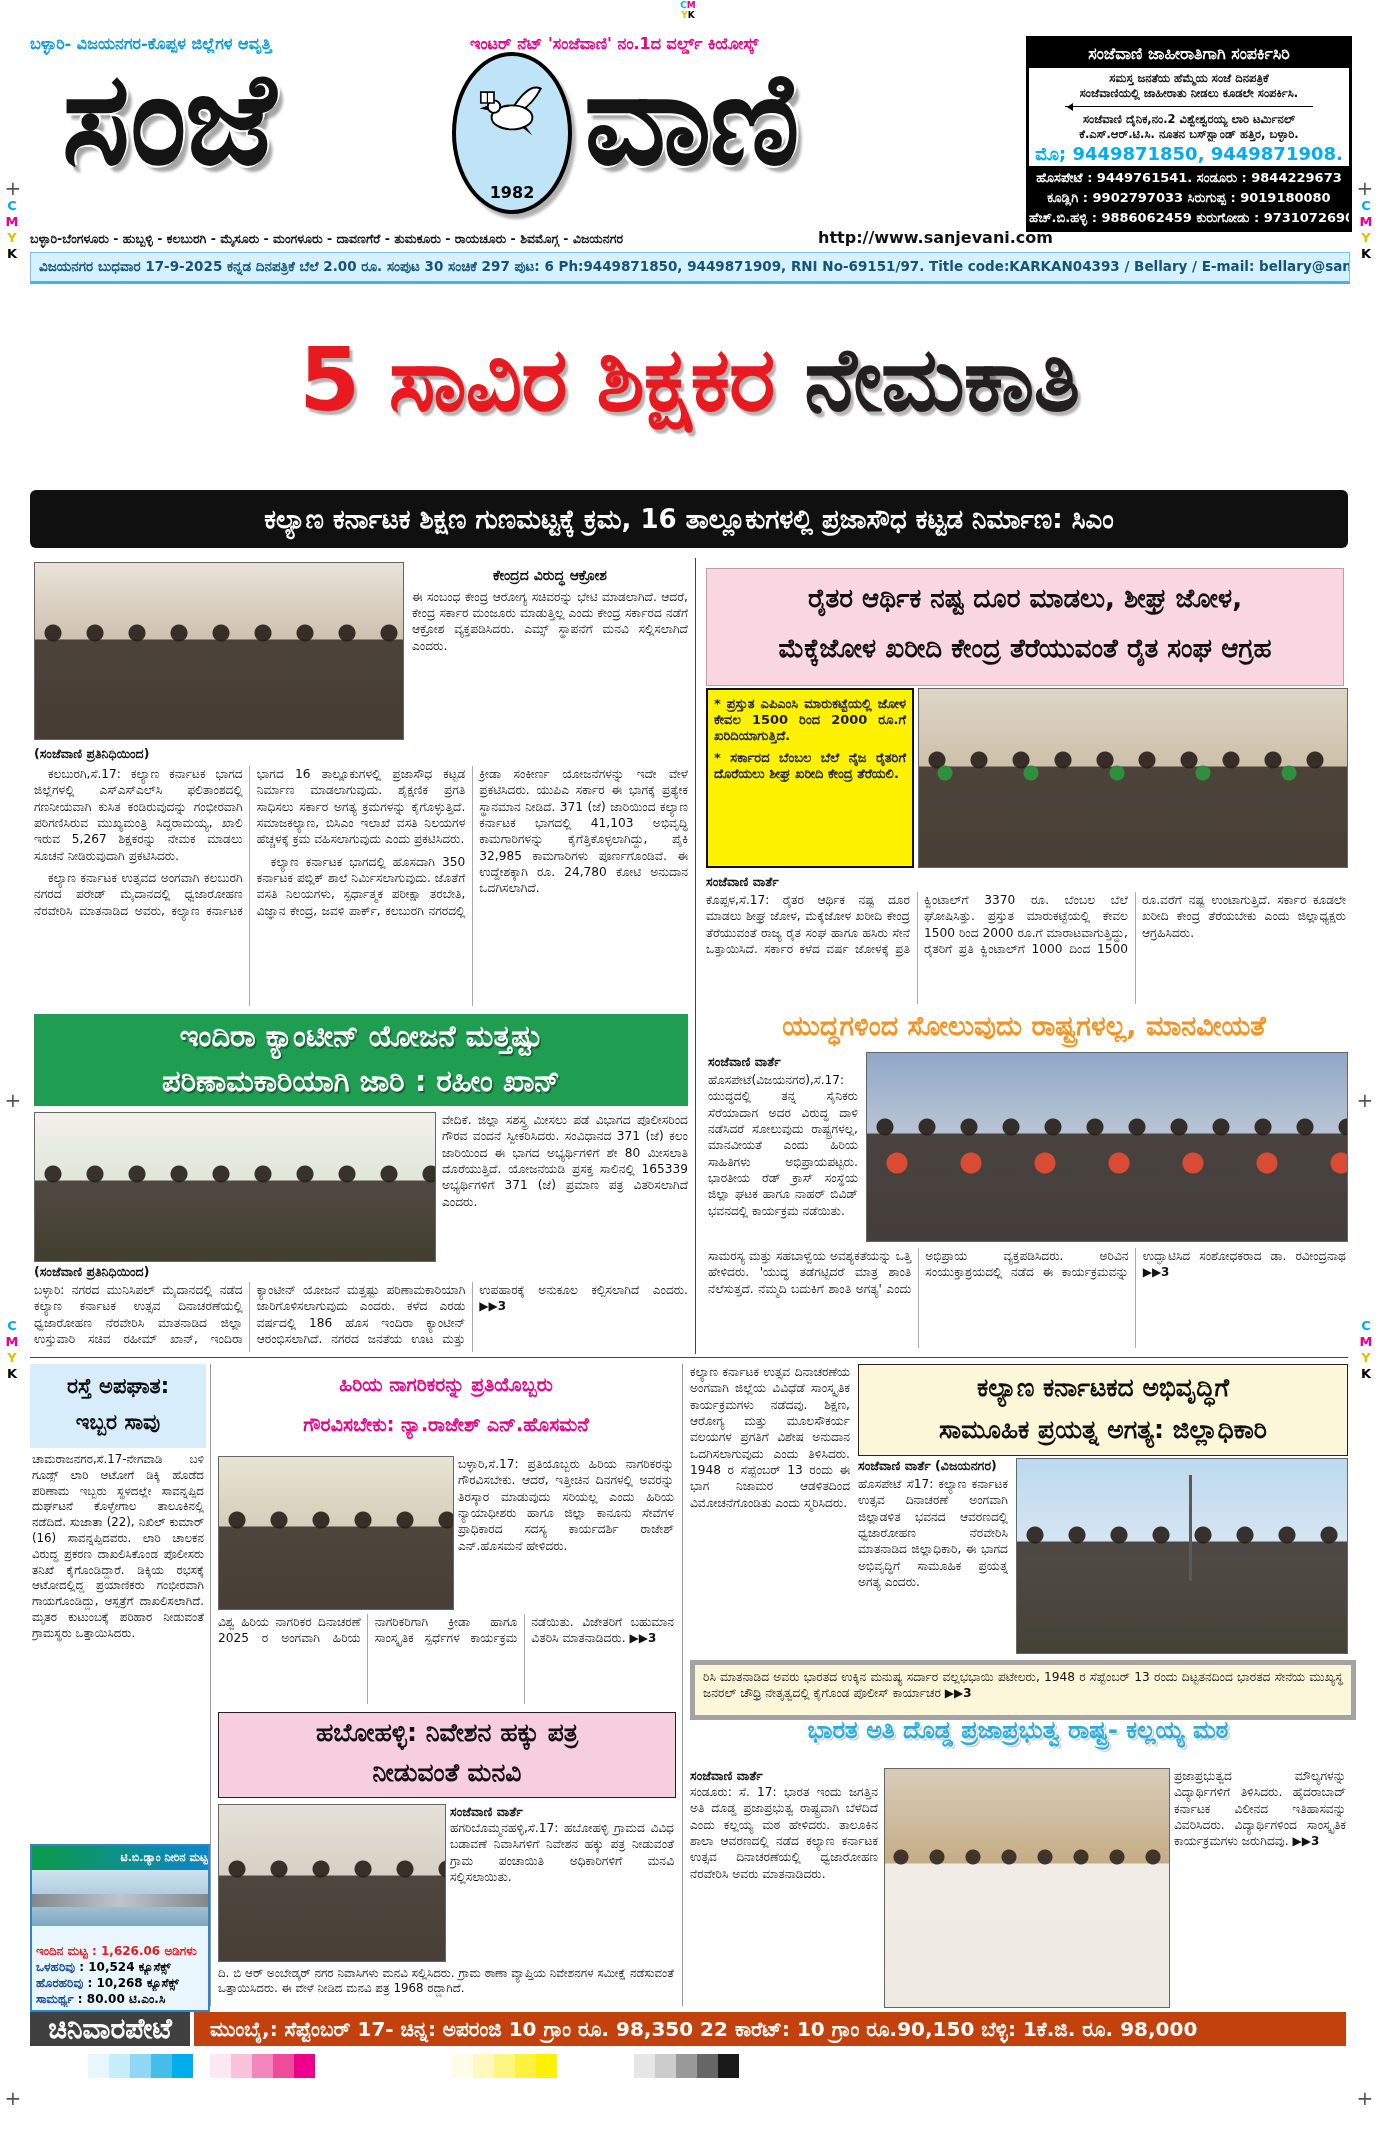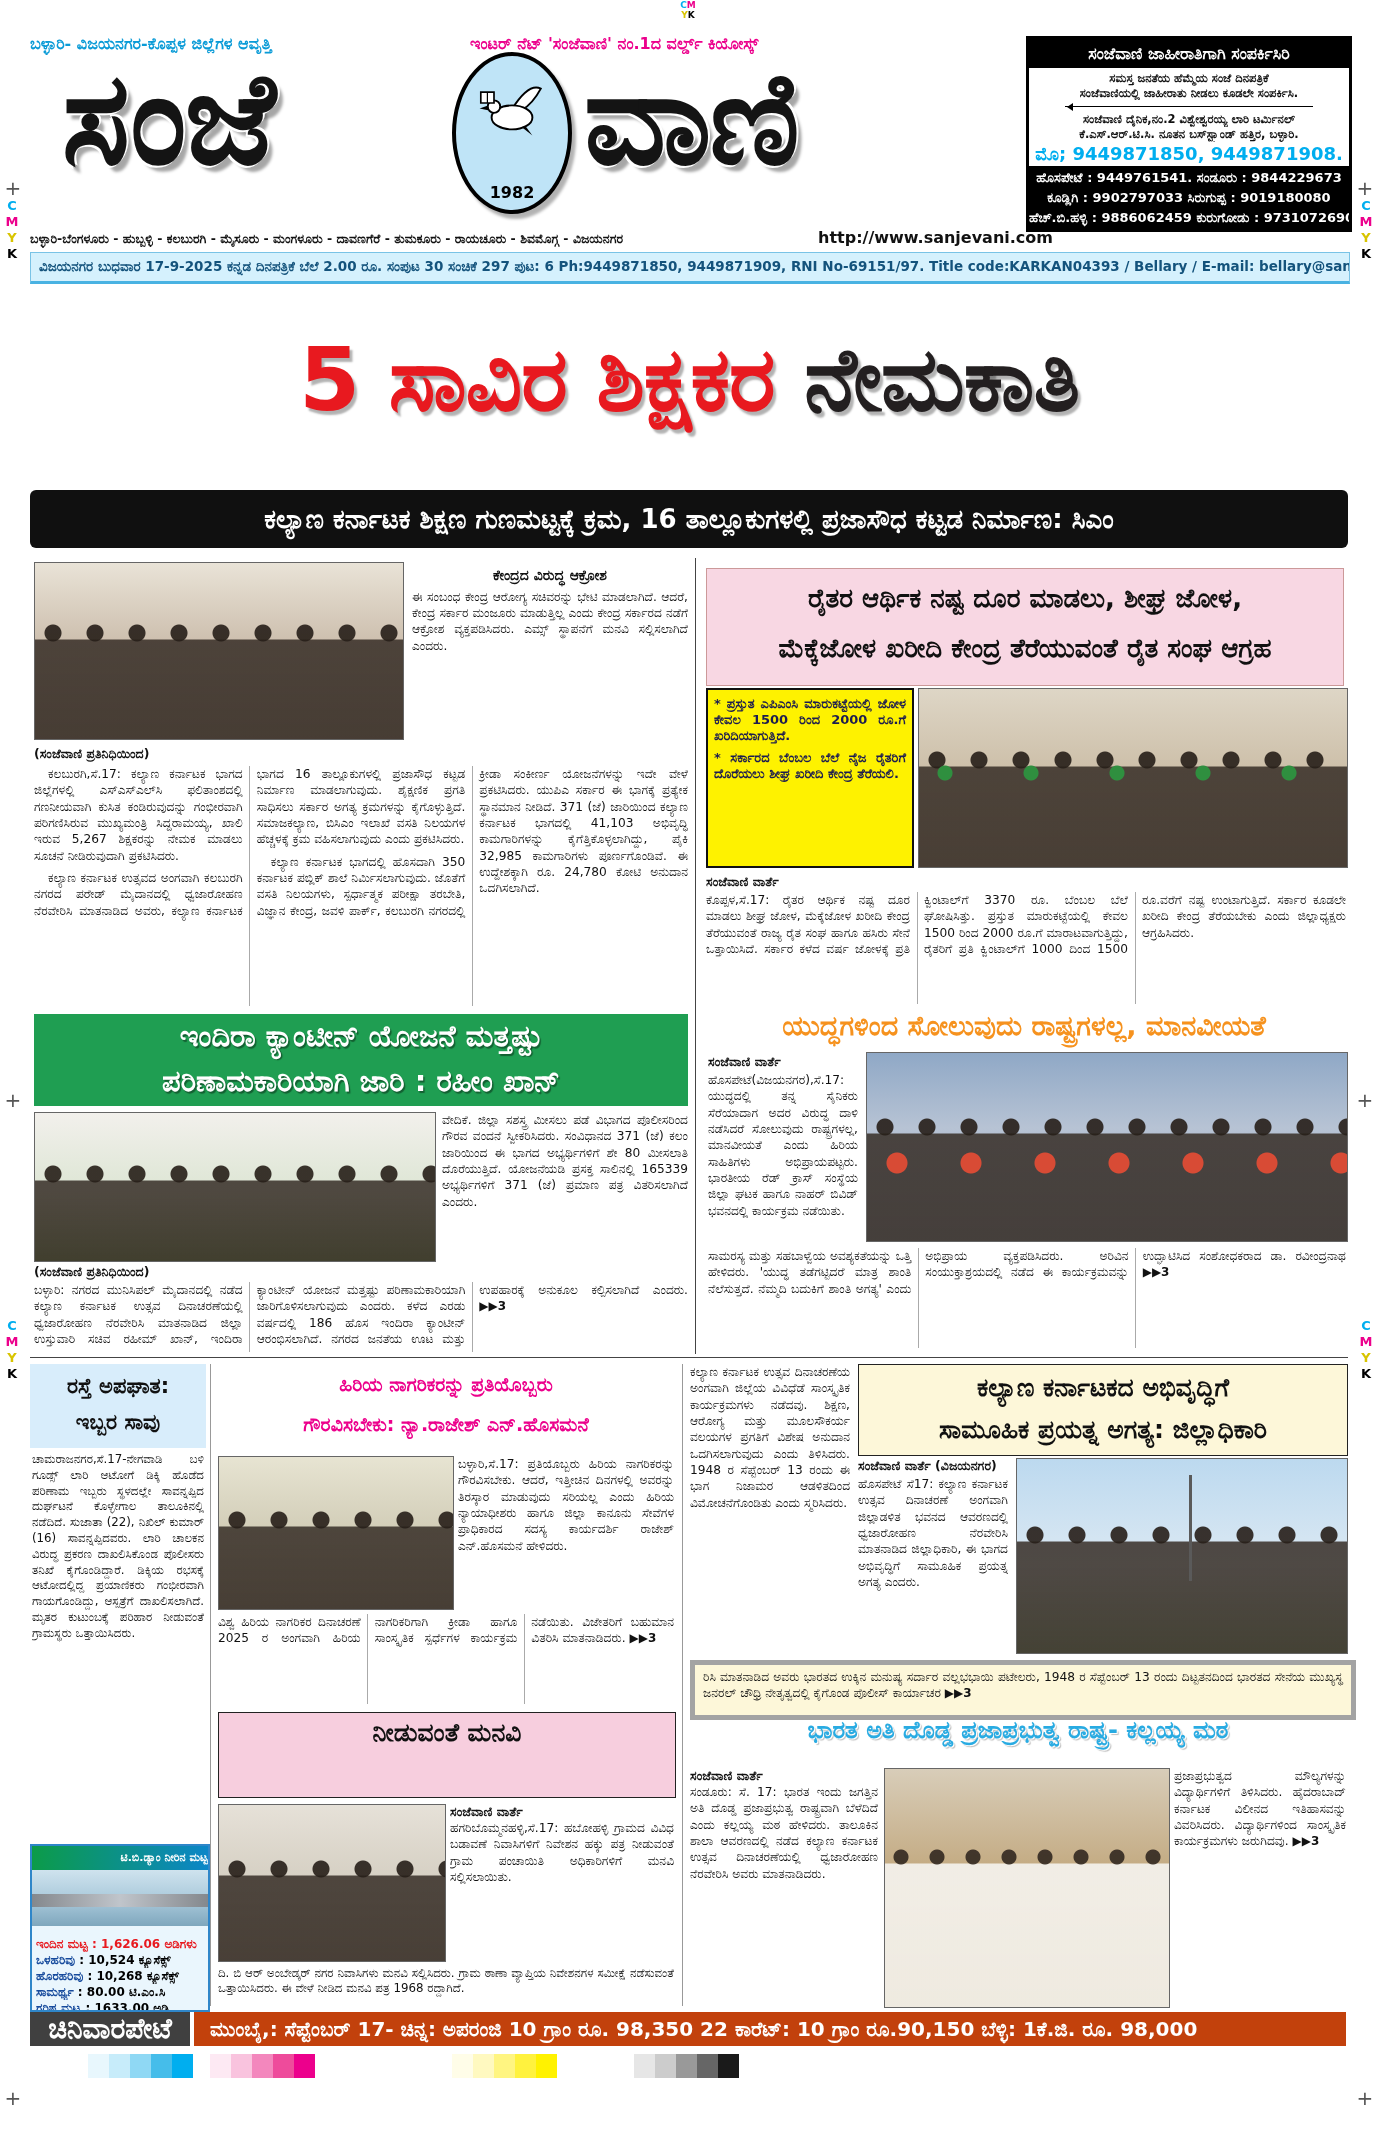--- a/index.html
+++ b/index.html
@@ -127,21 +127,21 @@
   
   .bha-headline{left:0;top:0;width:656px;height:44px;color:#29abe2;font-size:24px;font-weight:800;text-align:center;
     text-shadow:1px 1px 0 #fff,2px 2px 1px rgba(0,0,0,.25);}
   .bha-left{left:0;top:52px;width:188px;height:238px;overflow:hidden;}
   .bha-photo{left:194px;top:52px;width:284px;height:238px;}
   .bha-right{left:484px;top:52px;width:172px;height:238px;overflow:hidden;}
   
   #dam-box{left:30px;top:1844px;width:176px;height:164px;border:2px solid #2f86c9;background:#eaf6fd;overflow:hidden;}
   .dam-title{height:24px;line-height:24px;font-size:11px;font-weight:800;color:#fff;text-align:right;
     background:linear-gradient(90deg,#0c9b49,#0c86c8);white-space:nowrap;overflow:hidden;}
-  .dam-rows{padding:10px 4px;}
+  .dam-rows{padding:17px 4px;}
   .dam-row{font-size:12px;line-height:16px;font-weight:bold;white-space:nowrap;overflow:hidden;}
   .dam-row .lbl{color:#164a9c;} .dam-row .val{color:#000;}
   .dam-row.today .lbl,.dam-row.today .val{color:#e8191f;}
   
   #gold-label{left:30px;top:2012px;width:160px;height:34px;background:#404040;color:#fff;font-size:28px;font-weight:800;
     text-align:center;line-height:34px;}
   #gold-bar{left:194px;top:2012px;width:1136px;height:34px;background:#c2410c;color:#fff;font-size:20px;font-weight:800;
     line-height:34px;padding-left:16px;}
   
   .calib{position:absolute;top:2054px;height:24px;display:flex;}
@@ -327,20 +327,21 @@
       <div class="ppl"></div>
     </div>
 </div>
 <div class="abs body-txt just" id="kalyan-cont">
   <span>ರಿಸಿ ಮಾತನಾಡಿದ ಅವರು ಭಾರತದ ಉಕ್ಕಿನ ಮನುಷ್ಯ ಸರ್ದಾರ ವಲ್ಲಭಭಾಯಿ ಪಟೇಲರು, 1948 ರ ಸೆಪ್ಟೆಂಬರ್ 13 ರಂದು ದಿಟ್ಟತನದಿಂದ ಭಾರತದ ಸೇನೆಯ ಮುಖ್ಯಸ್ಥ ಜನರಲ್ ಚೌಧ್ರಿ ನೇತೃತ್ವದಲ್ಲಿ ಕೈಗೊಂಡ ಪೊಲೀಸ್ ಕಾರ್ಯಾಚರ</span>
   <span class="more">▶▶3</span>
 </div>
 
 <div class="region" id="habbo-region" style="left:218px;top:1712px;width:456px;height:294px">
   <div class="abs habbo-box">
+    <div>ಹಬೋಹಳ್ಳಿ: ನಿವೇಶನ ಹಕ್ಕು ಪತ್ರ</div>
     <div>ನೀಡುವಂತೆ ಮನವಿ</div>
   </div>
   <div class="photo ph-habbo habbo-photo">
       <div class="ppl"></div>
     </div>
   <div class="abs habbo-text">
     <div class="dateline">ಸಂಜೆವಾಣಿ ವಾರ್ತೆ</div>
     <div class="body-txt just">ಹಗರಿಬೊಮ್ಮನಹಳ್ಳಿ,ಸೆ.17: ಹಬೋಹಳ್ಳಿ ಗ್ರಾಮದ ವಿವಿಧ ಬಡಾವಣೆ ನಿವಾಸಿಗಳಿಗೆ ನಿವೇಶನ ಹಕ್ಕು ಪತ್ರ ನೀಡುವಂತೆ ಗ್ರಾಮ ಪಂಚಾಯಿತಿ ಅಧಿಕಾರಿಗಳಿಗೆ ಮನವಿ ಸಲ್ಲಿಸಲಾಯಿತು.</div>
   </div>
   <div class="abs habbo-bottom just">ದಿ. ಬಿ ಆರ್ ಅಂಬೇಡ್ಕರ್ ನಗರ ನಿವಾಸಿಗಳು ಮನವಿ ಸಲ್ಲಿಸಿದರು. ಗ್ರಾಮ ಠಾಣಾ ವ್ಯಾಪ್ತಿಯ ನಿವೇಶನಗಳ ಸಮೀಕ್ಷೆ ನಡೆಸುವಂತೆ ಒತ್ತಾಯಿಸಿದರು. ಈ ವೇಳೆ ನೀಡಿದ ಮನವಿ ಪತ್ರ 1968 ರದ್ದಾಗಿದೆ.</div>

